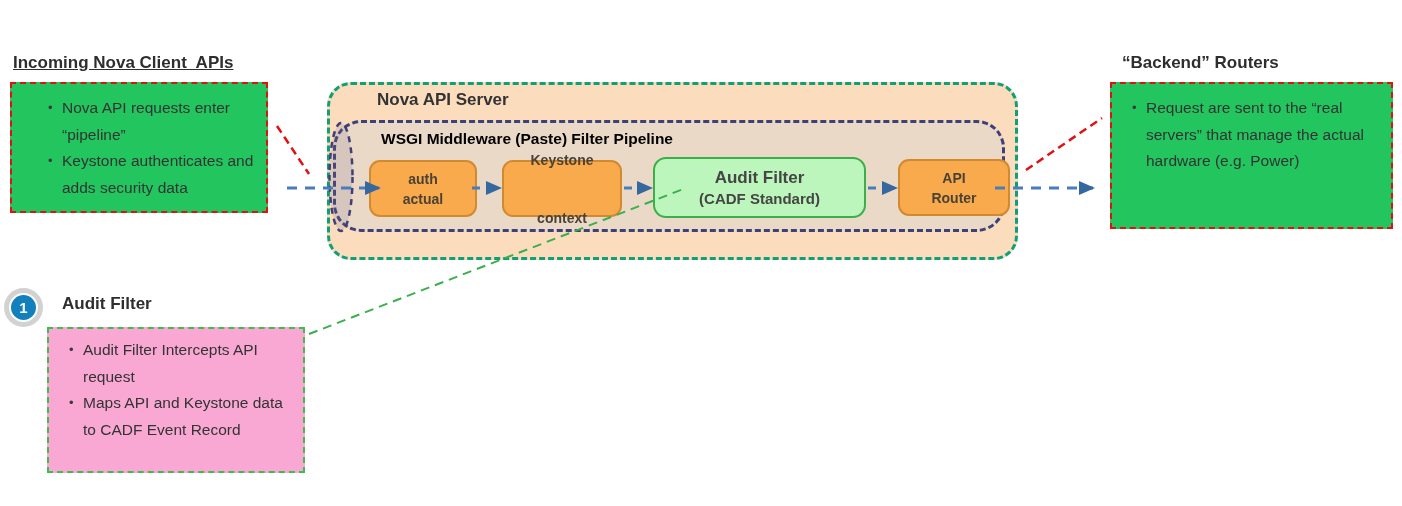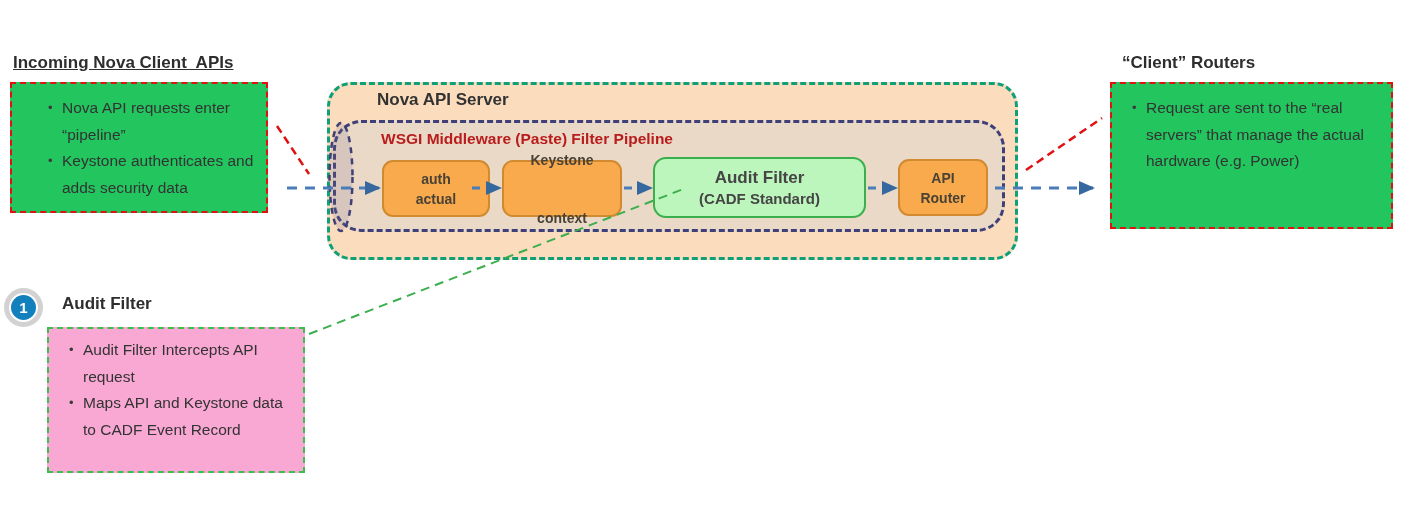--- a/index.html
+++ b/index.html
@@ -71,42 +71,42 @@
     width: 672px; height: 112px;
     background: #ebd9c7;
     border: 3px dashed #3e4077;
     border-radius: 28px;
   }
   #pipeline-title {
     position: absolute;
     left: 381px; top: 130px;
     font-size: 15.5px;
     font-weight: 600;
-    color: #b91c1c;
+    color: #000000;
   }
 
   
   .stage {
     position: absolute;
     display: flex;
     flex-direction: column;
     align-items: center;
     justify-content: center;
     background: #f8aa4d;
     border: 2px solid #d18a2f;
     border-radius: 11px;
     font-size: 14px;
     font-weight: bold;
     line-height: 20px;
     color: #4b4236;
     text-align: center;
   }
-  #stage-auth     { left: 382px; top: 160px; width: 108px;  height: 57px; }
+  #stage-auth     { left: 369px; top: 160px; width: 108px;  height: 57px; }
   #stage-keystone { left: 502px; top: 160px; width: 120px; height: 57px; gap: 38px; }
-  #stage-router   { left: 898px; top: 159px; width: 90px;  height: 57px; }
+  #stage-router   { left: 898px; top: 159px; width: 112px;  height: 57px; }
   #stage-audit {
     left: 653px; top: 157px; width: 213px; height: 61px;
     background: #bcf6bc;
     border: 2px solid #3baf4c;
     border-radius: 13px;
     color: #454545;
   }
   #stage-audit .l1 { font-size: 17px; line-height: 22px; }
   #stage-audit .l2 { font-size: 15px; line-height: 20px; }
 
@@ -187,21 +187,21 @@
   </div>
   <div class="stage" id="stage-audit">
     <span class="l1">Audit Filter</span>
     <span class="l2">(CADF Standard)</span>
   </div>
   <div class="stage" id="stage-router">
     <span class="l1">API</span>
     <span class="l2">Router</span>
   </div>
 
-  <div class="note-title" id="right-title" style="left:1122px; top:53px;">“Client” Routers</div>
+  <div class="note-title" id="right-title" style="left:1122px; top:53px;">“Backend” Routers</div>
   <div class="note-box" id="right-note">
     <ul class="bullets" style="padding-left:2px;">
       <li>Request are sent to the “real servers” that manage the actual hardware (e.g. Power)</li>
     </ul>
   </div>
 
   <div id="step-circle-outer">
     <div id="step-circle">1</div>
   </div>
   <div id="callout-title">Audit Filter</div>

